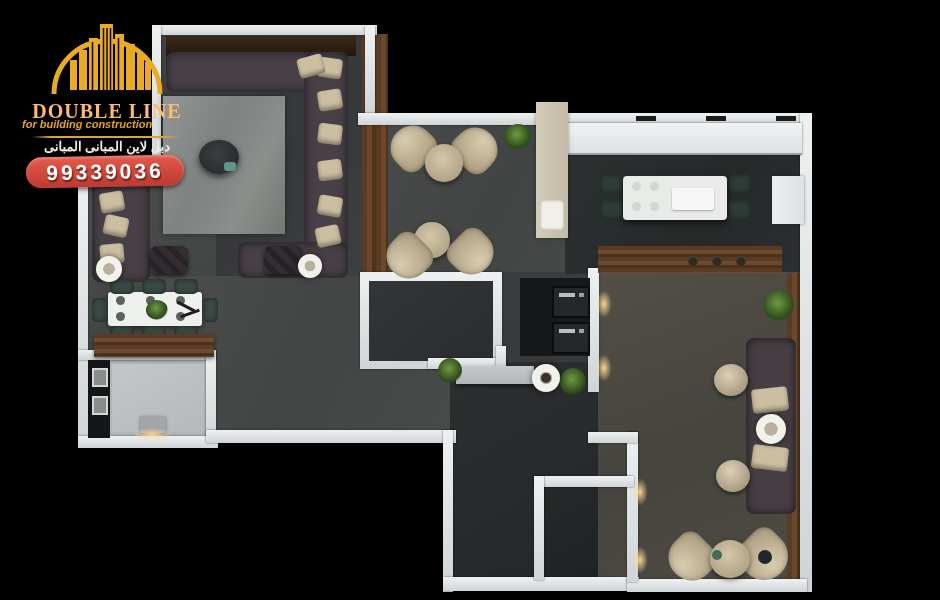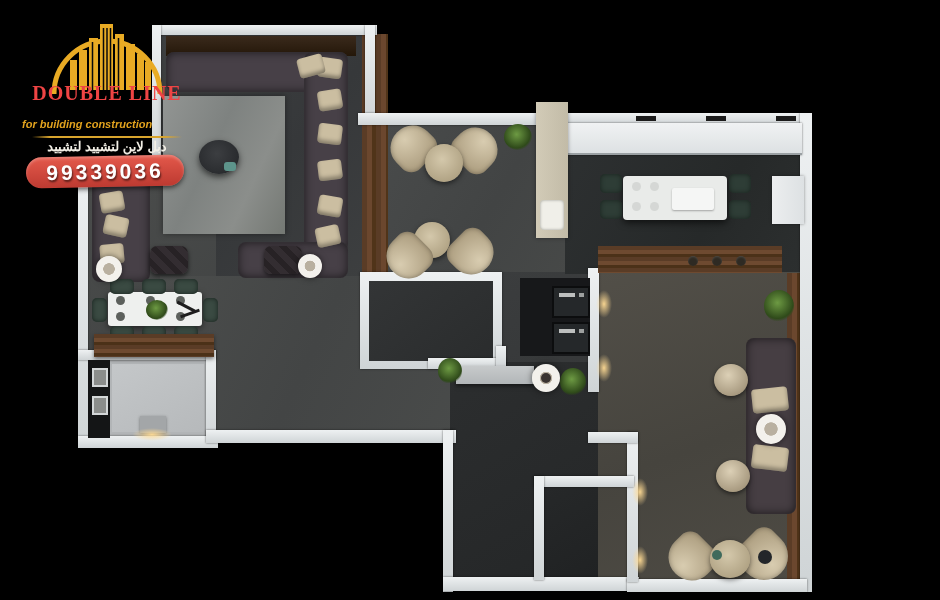--- a/index.html
+++ b/index.html
@@ -36,22 +36,22 @@
   .appl{position:absolute;z-index:5;background:#25282a;border:2px solid #0c0d0e;}
   .appl .bar{position:absolute;left:5px;top:5px;width:16px;height:4px;background:rgba(240,242,240,.75);}
   .appl .dot{position:absolute;right:4px;top:5px;width:5px;height:4px;background:rgba(240,242,240,.6);}
   .knob{position:absolute;z-index:5;border-radius:50%;background:#2e2a23;box-shadow:inset 0 1px 2px rgba(255,255,255,.15);}
 
   #watermark{position:absolute;left:192px;top:294px;width:510px;z-index:50;
       font-weight:bold;font-size:38px;letter-spacing:1px;color:rgba(14,16,16,.52);
       font-family:"Liberation Sans",sans-serif;white-space:nowrap;}
 
   #logo{position:absolute;left:22px;top:6px;width:170px;height:180px;z-index:60;}
-  #logo .title{position:absolute;left:0;top:76px;width:170px;text-align:center;
-      font-family:"Liberation Serif",serif;font-weight:bold;font-size:20px;letter-spacing:1px;color:#ef4444;}
+  #logo .title{position:absolute;left:0;top:94px;width:170px;text-align:center;
+      font-family:"Liberation Serif",serif;font-weight:bold;font-size:20px;letter-spacing:1px;color:#fdba74;}
   #logo .tagline{position:absolute;left:0;top:112px;width:170px;text-align:left;
       font-style:italic;font-weight:bold;font-size:11px;color:#e2a31e;}
   #logo .divider{position:absolute;left:10px;top:130px;width:150px;height:2px;
       background:linear-gradient(90deg,rgba(226,163,30,0),#d9a52e 12% 88%,rgba(226,163,30,0));}
   #logo .arabic{position:absolute;left:0;top:133px;width:170px;text-align:center;direction:rtl;
       font-weight:bold;font-size:13px;color:#f2efe6;}
   #badge{position:absolute;left:4px;top:150px;width:158px;height:31px;z-index:61;
       background:linear-gradient(180deg,#e4594b,#bd3a31);border-radius:16px;transform:rotate(-1.2deg);
       box-shadow:inset 0 2px 3px rgba(255,255,255,.25), 0 2px 5px rgba(0,0,0,.6);
       display:flex;align-items:center;justify-content:center;}
@@ -234,19 +234,19 @@
         <line x1="63.5" y1="20" x2="63.5" y2="82"></line>
         <line x1="67" y1="20" x2="67" y2="82"></line>
         <line x1="70.5" y1="20" x2="70.5" y2="82"></line>
         <line x1="52.5" y1="34" x2="52.5" y2="82"></line>
         <line x1="78.5" y1="30" x2="78.5" y2="82"></line>
       </g>
     </svg>
     <div class="title">DOUBLE LINE</div>
     <div class="tagline">for building construction</div>
     <div class="divider"></div>
-    <div class="arabic">دبل لاين لتشييد لتشييد</div>
+    <div class="arabic">دبل لاين المبانى المبانى</div>
     <div id="badge">
       <span class="num">99339036</span>
     </div>
   </div>
 
 </div>
 
 </body></html>

